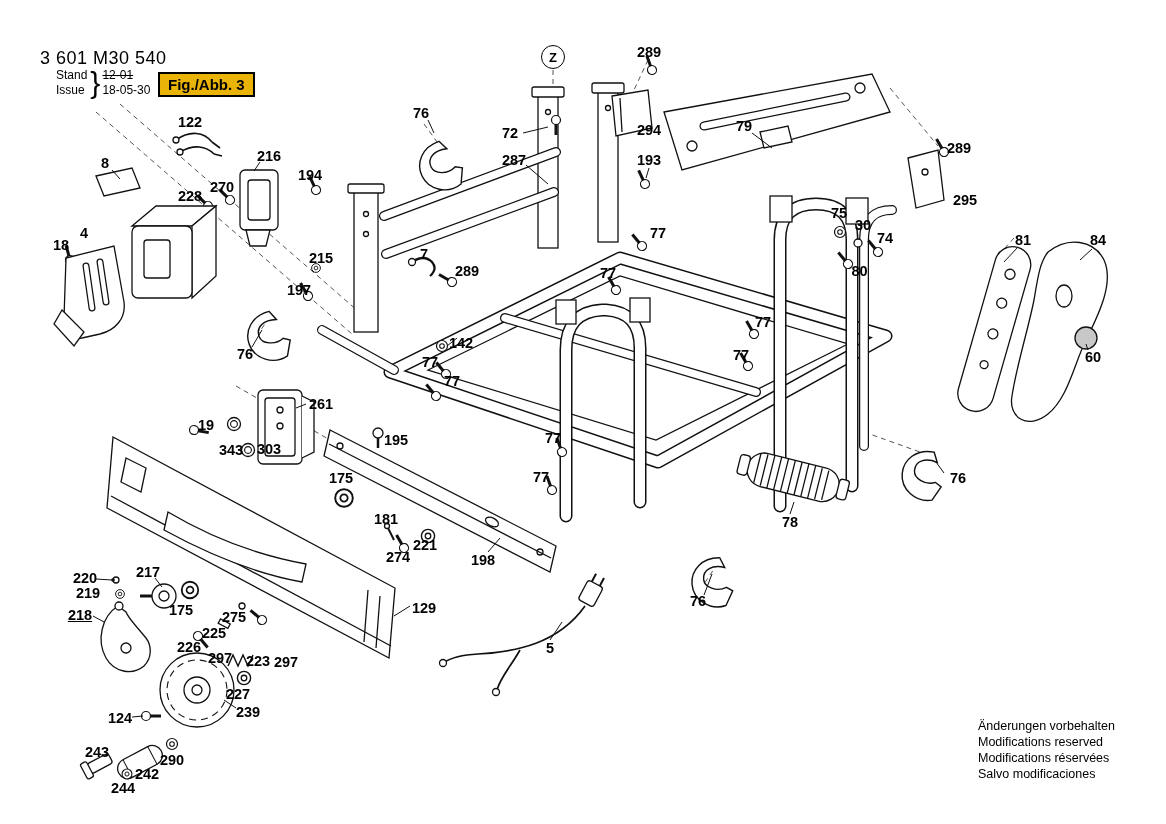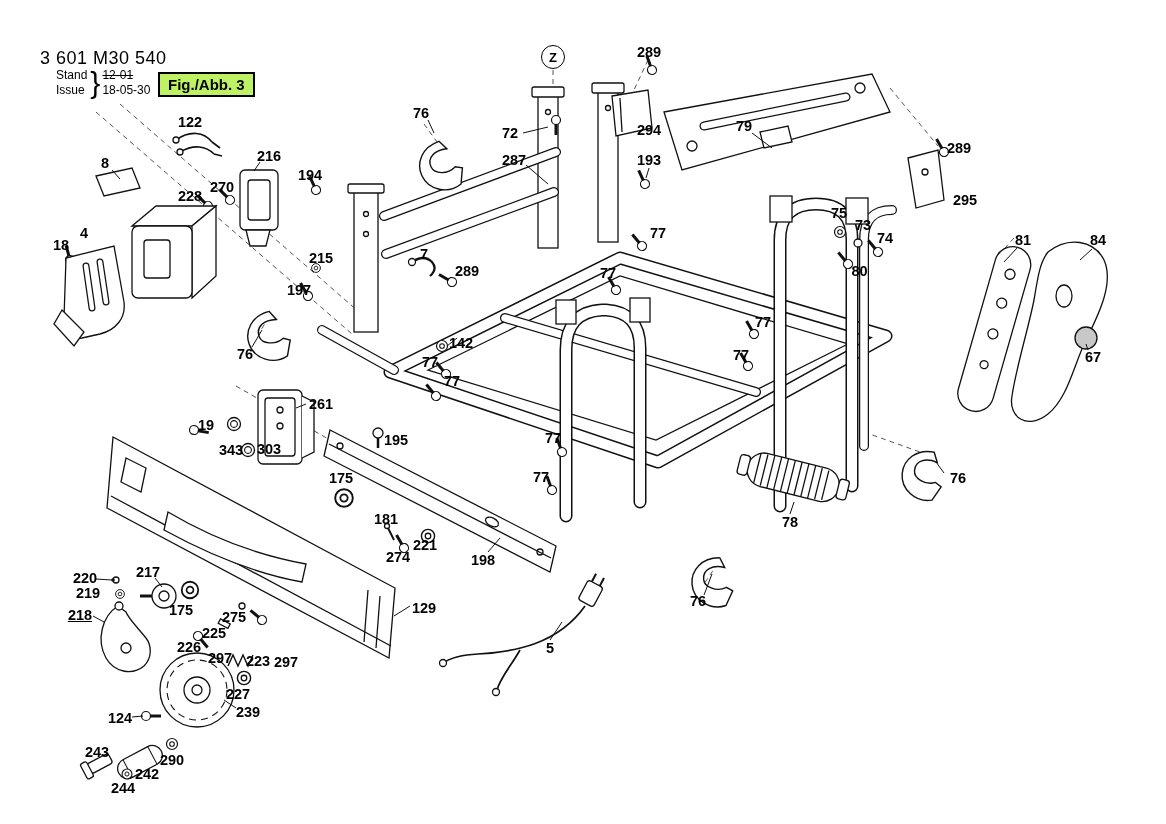--- a/index.html
+++ b/index.html
@@ -22,21 +22,21 @@
   .dash   { fill:none; stroke:#555; stroke-width:1;   stroke-dasharray:5 4; }
   .leader { fill:none; stroke:#111; stroke-width:1; }
 
   
   .doc-number { position:absolute; left:40px; top:48px; font-size:18px; letter-spacing:0.5px; }
   .stand-issue { position:absolute; left:56px; top:68px; display:flex; font-size:12px; }
   .si-col > div { line-height:15px; }
   .si-brace { font-size:30px; font-weight:300; line-height:30px; padding:0 2px 0 3px; }
   .struck { text-decoration:line-through; }
   .fig-box {
-    position:absolute; left:158px; top:72px; border:2px solid #000; background:#bef264;
+    position:absolute; left:158px; top:72px; border:2px solid #000; background:#eab308;
     font-size:15px; font-weight:bold; padding:2px 8px;
   }
 
   
   .zone-marker {
     position:absolute; left:541px; top:45px; width:24px; height:24px;
     border:1.6px solid #000; border-radius:50%;
     display:flex; align-items:center; justify-content:center;
     font-size:13px; font-weight:bold; background:#fff;
   }
@@ -372,39 +372,39 @@
       <div class="part-label" style="left: 105px; top: 163px;">8</div>
       <div class="part-label" style="left: 269px; top: 156px;">216</div>
       <div class="part-label" style="left: 514px; top: 160px;">287</div>
       <div class="part-label" style="left: 649px; top: 160px;">193</div>
       <div class="part-label" style="left: 959px; top: 148px;">289</div>
       <div class="part-label" style="left: 222px; top: 187px;">270</div>
       <div class="part-label" style="left: 190px; top: 196px;">228</div>
       <div class="part-label" style="left: 310px; top: 175px;">194</div>
       <div class="part-label" style="left: 965px; top: 200px;">295</div>
       <div class="part-label" style="left: 839px; top: 213px;">75</div>
-      <div class="part-label" style="left: 863px; top: 225px;">73</div>
+      <div class="part-label" style="left: 863px; top: 225px;">30</div>
       <div class="part-label" style="left: 885px; top: 238px;">74</div>
       <div class="part-label" style="left: 84px; top: 233px;">4</div>
       <div class="part-label" style="left: 61px; top: 245px;">18</div>
       <div class="part-label" style="left: 658px; top: 233px;">77</div>
       <div class="part-label" style="left: 854px; top: 271px; padding-left: 11px;">80</div>
       <div class="part-label" style="left: 1023px; top: 240px;">81</div>
       <div class="part-label" style="left: 1098px; top: 240px;">84</div>
       <div class="part-label" style="left: 321px; top: 258px; text-align: right;">215</div>
       <div class="part-label" style="left: 424px; top: 254px;">7</div>
       <div class="part-label" style="left: 467px; top: 271px;">289</div>
       <div class="part-label" style="left: 608px; top: 273px;">77</div>
       <div class="part-label" style="left: 299px; top: 290px;">197</div>
       <div class="part-label" style="left: 245px; top: 354px;">76</div>
       <div class="part-label" style="left: 461px; top: 343px;">142</div>
       <div class="part-label" style="left: 430px; top: 362px;">77</div>
       <div class="part-label" style="left: 763px; top: 322px;">77</div>
       <div class="part-label" style="left: 741px; top: 355px;">77</div>
-      <div class="part-label" style="left: 1093px; top: 357px;">67</div>
+      <div class="part-label" style="left: 1093px; top: 357px;">60</div>
       <div class="part-label" style="left: 452px; top: 381px;">77</div>
       <div class="part-label" style="left: 321px; top: 404px;">261</div>
       <div class="part-label" style="left: 231px; top: 418px; margin-top: 32px;">343</div>
       <div class="part-label" style="left: 206px; top: 425px;">19</div>
       <div class="part-label" style="left: 396px; top: 440px;">195</div>
       <div class="part-label" style="left: 269px; top: 449px;">303</div>
       <div class="part-label" style="left: 553px; top: 438px;">77</div>
       <div class="part-label" style="left: 341px; top: 478px;">175</div>
       <div class="part-label" style="left: 541px; top: 477px;">77</div>
       <div class="part-label" style="left: 958px; top: 478px;">76</div>
@@ -429,14 +429,20 @@
       <div class="part-label" style="left: 286px; top: 662px;">297</div>
       <div class="part-label" style="left: 238px; top: 694px;">227</div>
       <div class="part-label" style="left: 248px; top: 712px;">239</div>
       <div class="part-label" style="left: 120px; top: 718px;">124</div>
       <div class="part-label" style="left: 97px; top: 752px;">243</div>
       <div class="part-label" style="left: 172px; top: 760px;">290</div>
       <div class="part-label" style="left: 147px; top: 774px;">242</div>
       <div class="part-label" style="left: 123px; top: 788px;">244</div>
     </div>
 
+  <div class="footer-notes" id="footer-notes">
+      <div>Änderungen vorbehalten</div>
+      <div>Modifications reserved</div>
+      <div>Modifications réservées</div>
+      <div>Salvo modificaciones</div>
+    </div>
 
 </div>
 
 </body></html>

